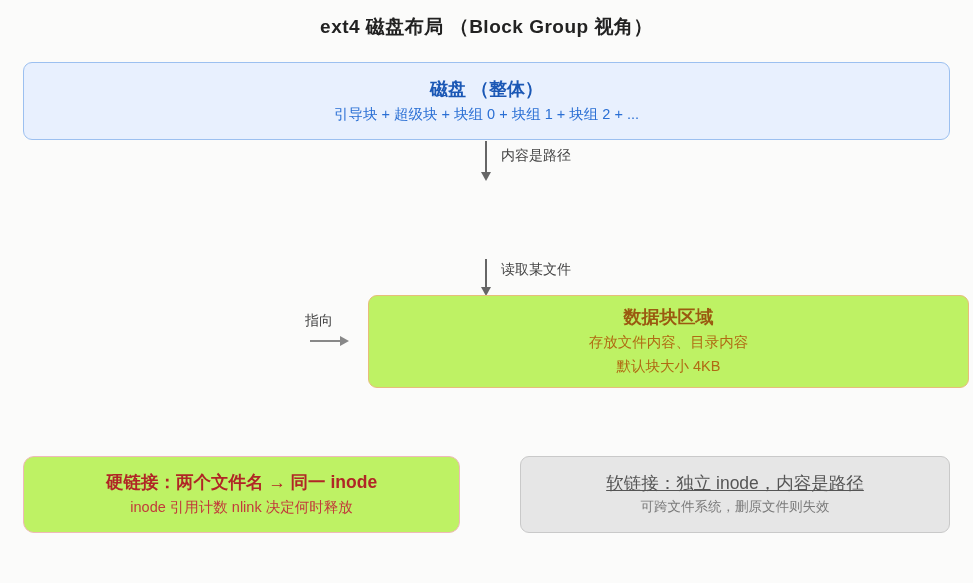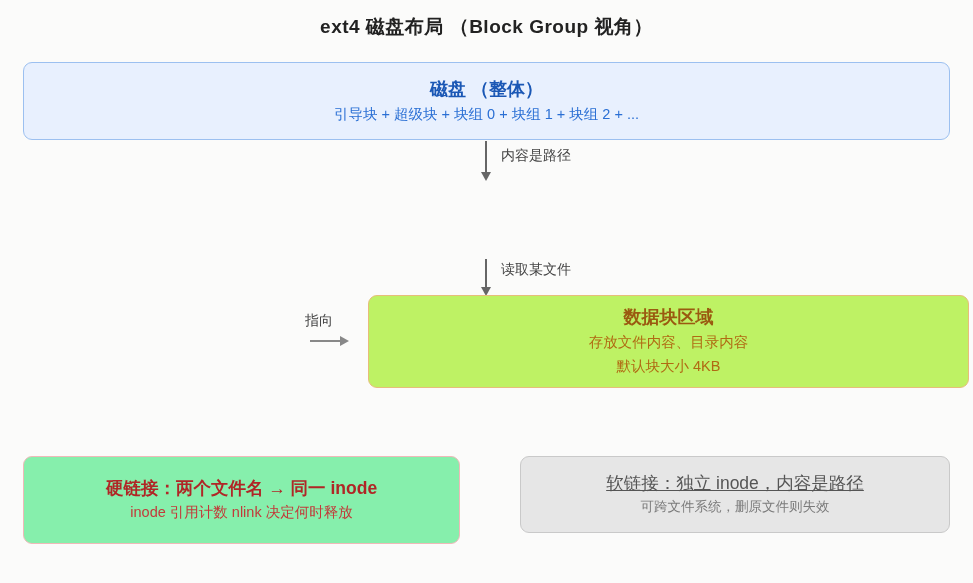--- a/index.html
+++ b/index.html
@@ -92,23 +92,24 @@
     border-color: #e7bd7a;
     margin-left: 19px;
   }
   #dataarea .hdr { color: #9a5a10; }
   #dataarea .sub { color: #b06a13; }
   
   #hardlink {
     left: 23px;
     top: 456px;
     width: 437px;
-    height: 88px;
-    background: #86efac;
+    height: 77px;
+    background: #bef264;
     border-color: #efb9b9;
+    border-radius: 11px;
   }
   #hardlink .hdr { color: #b02626; font-size: 17.5px; }
   #hardlink .sub { color: #c23a3a; }
   
   #softlink {
     left: 520px;
     top: 456px;
     width: 430px;
     height: 77px;
     background: #e6e6e6;

